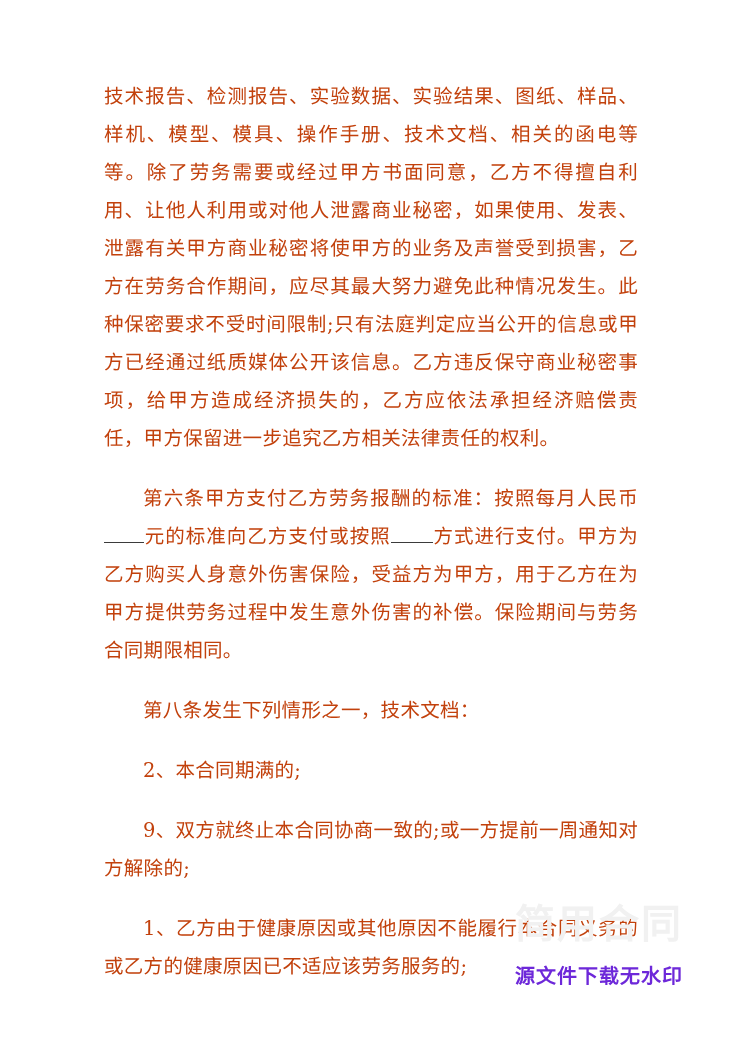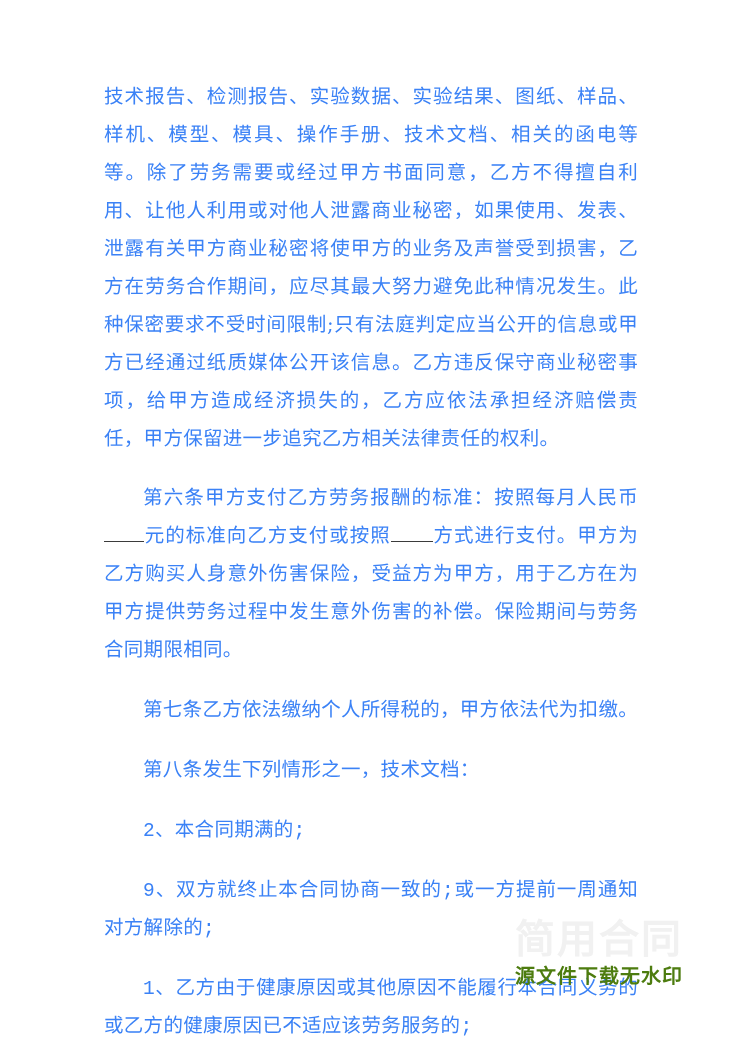--- a/index.html
+++ b/index.html
@@ -28,31 +28,30 @@
   .content {
     position: absolute;
     left: 104px;
     top: 78px;
     width: 534px;
   }
 
   .para {
     font-size: 19.5px;
     line-height: 38px;
-    color: #3b82f6;
+    color: #c2410c;
     text-align: justify;
     text-justify: inter-character;
     letter-spacing: 0.3px;
     margin: 0 0 22px 0;
     word-break: break-all;
   }
 
   .para.indent {
     text-indent: 2em;
-    font-family: Liberation Mono, monospace;
   }
 
   .para.last {
     margin-bottom: 0;
   }
 
   .blank {
     display: inline-block;
     border-bottom: 1.6px solid #3b3b3b;
     vertical-align: baseline;
@@ -75,39 +74,38 @@
     font-weight: 700;
     color: #f1f1f1;
     letter-spacing: 2px;
     line-height: 1.05;
     white-space: nowrap;
   }
   .wm-sub {
     font-family: Liberation Serif, serif;
     font-size: 20px;
     font-weight: 700;
-    color: #4d7c0f;
+    color: #6d28d9;
     letter-spacing: 1px;
     line-height: 1.3;
-    margin-top: 3px;
+    margin-top: 18px;
     white-space: nowrap;
   }
 </style>
 </head>
 <body>
 
 <div class="page">
 
   <div class="content">
 
     <p class="para">技术报告、检测报告、实验数据、实验结果、图纸、样品、样机、模型、模具、操作手册、技术文档、相关的函电等等。除了劳务需要或经过甲方书面同意，乙方不得擅自利用、让他人利用或对他人泄露商业秘密，如果使用、发表、泄露有关甲方商业秘密将使甲方的业务及声誉受到损害，乙方在劳务合作期间，应尽其最大努力避免此种情况发生。此种保密要求不受时间限制;只有法庭判定应当公开的信息或甲方已经通过纸质媒体公开该信息。乙方违反保守商业秘密事项，给甲方造成经济损失的，乙方应依法承担经济赔偿责任，甲方保留进一步追究乙方相关法律责任的权利。</p>
 
     <p class="para indent"><span>第六条甲方支付乙方劳务报酬的标准：按照每月人民币</span><span class="blank w1"></span><span>元的标准向乙方支付或按照</span><span class="blank w2"></span><span>方式进行支付。甲方为乙方购买人身意外伤害保险，受益方为甲方，用于乙方在为甲方提供劳务过程中发生意外伤害的补偿。保险期间与劳务合同期限相同。</span></p>
 
-    <p class="para indent">第七条乙方依法缴纳个人所得税的，甲方依法代为扣缴。</p>
 
     <p class="para indent">第八条发生下列情形之一，技术文档：</p>
 
     <p class="para indent">2、本合同期满的;</p>
 
     <p class="para indent">9、双方就终止本合同协商一致的;或一方提前一周通知对方解除的;</p>
 
     <p class="para indent last">1、乙方由于健康原因或其他原因不能履行本合同义务的或乙方的健康原因已不适应该劳务服务的;</p>
 
   </div>

